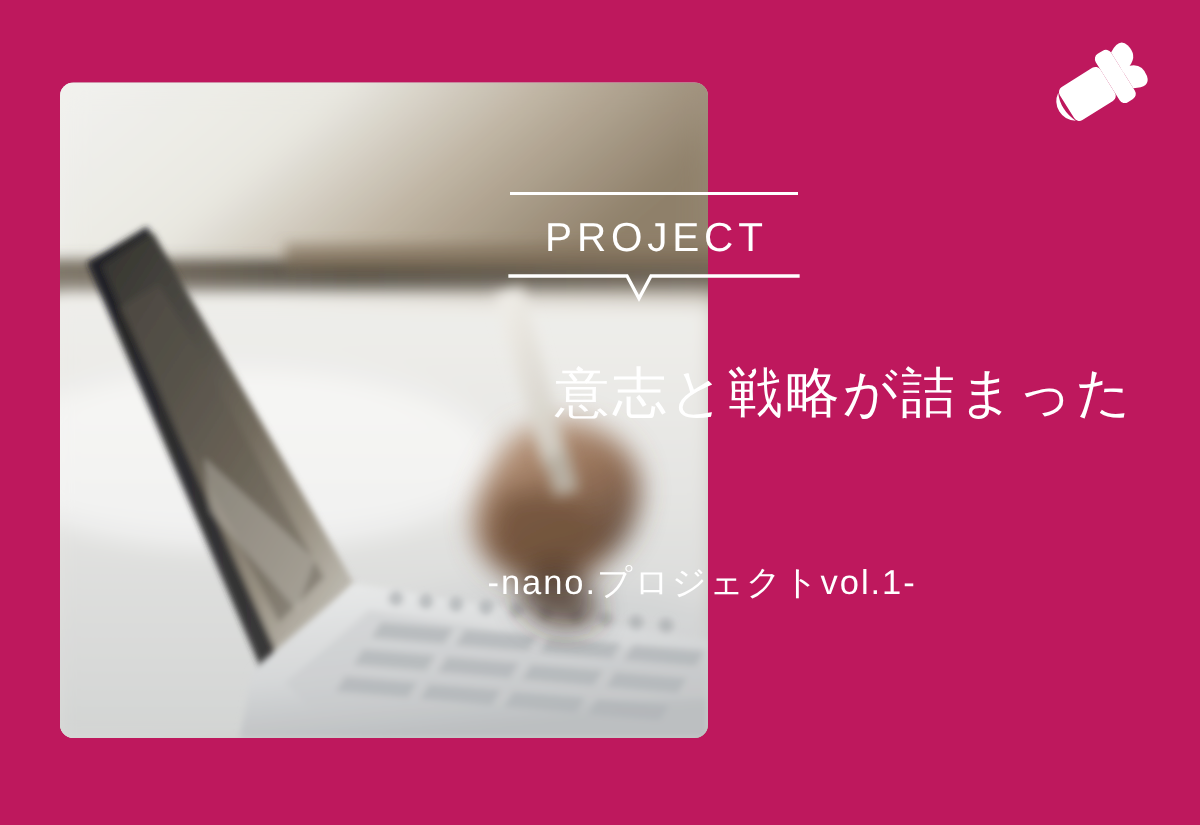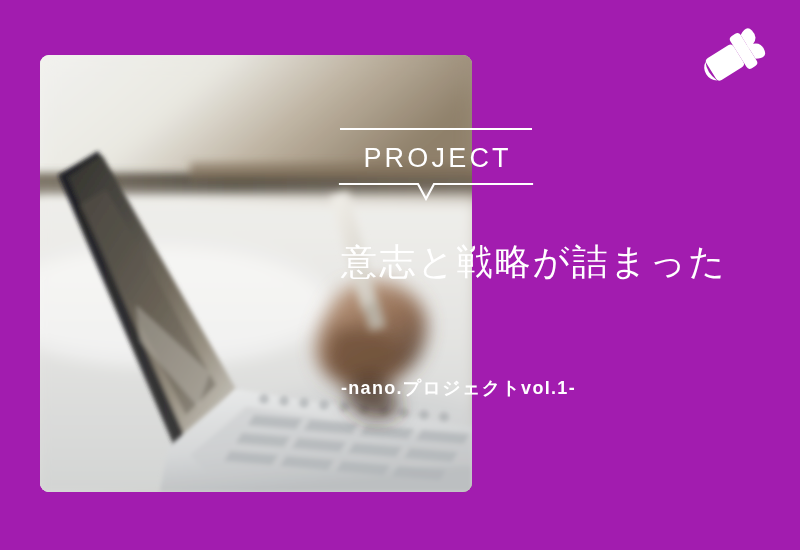--- a/index.html
+++ b/index.html
@@ -10,21 +10,21 @@
   }
   body {
     font-family: "Liberation Sans", "DejaVu Sans", sans-serif;
   }
 
   .banner {
     position: relative;
     width: 800px;
     height: 550px;
     overflow: hidden;
-    background: #a21caf;
+    background: #be185d;
   }
 
   
   .photo {
     position: absolute;
     left: 40px;
     top: 55px;
     width: 432px;
     height: 437px;
     border-radius: 9px;
@@ -89,29 +89,30 @@
     top: 234px;
     width: 450px;
   }
   .headline-line {
     color: #ffffff;
     font-size: 36px;
     font-weight: 400;
     letter-spacing: 2.2px;
     line-height: 56px;
     white-space: nowrap;
+    margin-left: 29px;
   }
 
   .subtitle {
     position: absolute;
-    left: 341px;
+    left: 325px;
     top: 370px;
     color: #ffffff;
-    font-size: 18px;
-    font-weight: 700;
+    font-size: 23px;
+    font-weight: 400;
     letter-spacing: 1.3px;
     line-height: 36px;
     white-space: nowrap;
   }
 </style>
 </head>
 <body>
 
 <div class="banner">
 

